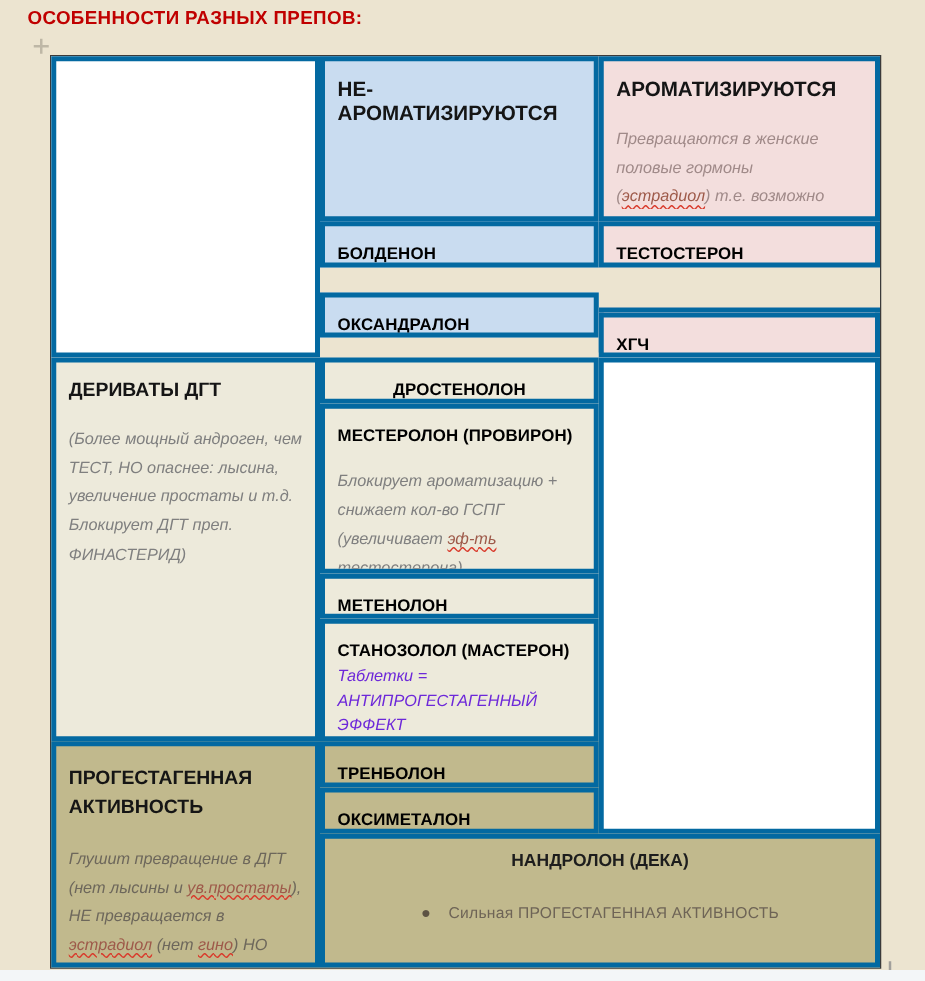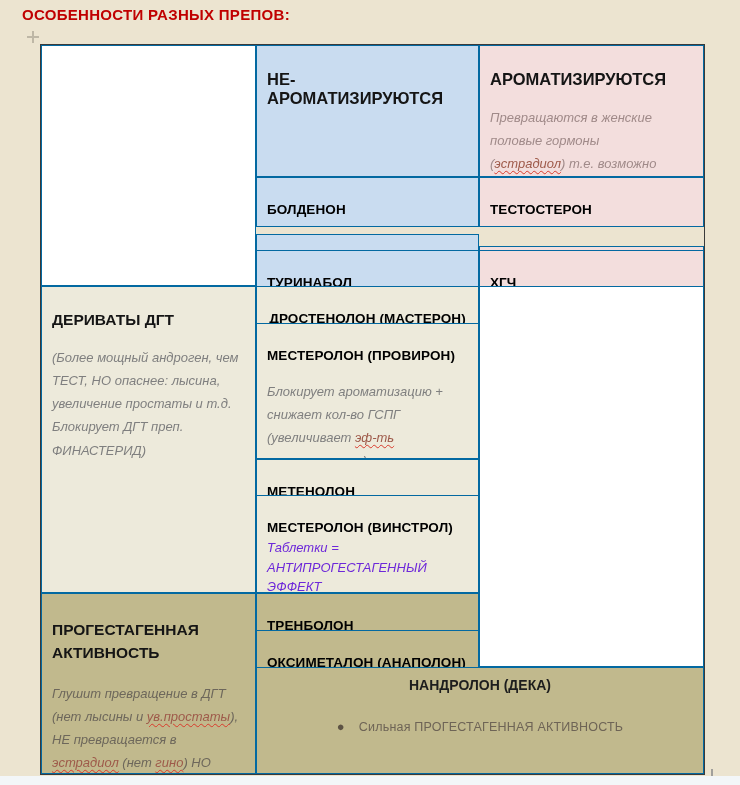--- a/index.html
+++ b/index.html
@@ -21,21 +21,21 @@
     border-right:2px solid #8f8f8f; border-bottom:2px solid #8f8f8f; opacity:.8; }
   .bottom-strip { position:absolute; left:0; top:776px; width:740px; height:9px; background:#f3f6f8; }
 
   .tbl {
     position:absolute; left:40px; top:44px;
     display:grid;
     grid-template-columns:215px 223px 225px;
     grid-template-rows:132px 37px 36px 36px 37px 136px 36px 98px 37px 37px 107px;
     border:1px solid #3a3a3a;
   }
-  .cell { border:1px solid #0369a1; padding:24px 10px; overflow:hidden; }
+  .cell { border:4px solid #0369a1; padding:14px 10px; overflow:hidden; }
   .bg-white { background:#ffffff; }
   .bg-blue  { background:#c9dcf0; }
   .bg-pink  { background:#f3dedd; }
   .bg-cream { background:#edeadb; }
   .bg-khaki { background:#c1b98d; }
 
   .hdr  { font-size:16.5px; font-weight:bold; color:#151515; }
   .name { font-size:13.5px; font-weight:bold; color:#000000; letter-spacing:.1px; }
   .desc { font-size:13px; font-style:italic; line-height:1.78; margin-top:17px; }
   .desc-blue  { color:#6f85a5; max-width:190px; }
@@ -94,23 +94,20 @@
       <div class="name">ТЕСТОСТЕРОН</div>
     </div>
 
     <div class="cell bg-blue" style="grid-column:2;grid-row:3;margin-top:20px;">
       <div class="name">ОКСАНДРАЛОН</div>
     </div>
     <div class="cell bg-pink" style="grid-column:3;grid-row:3;margin-top:32px;">
       <div class="name">МЕТАН</div>
     </div>
 
-    <div class="cell bg-blue" style="grid-column:2;grid-row:4;">
-      <div class="name">ТУРИНАБОЛ</div>
-    </div>
     <div class="cell bg-pink" style="grid-column:3;grid-row:4;">
       <div class="name">ХГЧ</div>
     </div>
 
     <div class="cell bg-cream c1r5">
       <div class="hdr" style="font-size:15.5px;">ДЕРИВАТЫ ДГТ</div>
       <div class="desc desc-grey">(Более мощный андроген, чем ТЕСТ, НО опаснее: лысина, увеличение простаты и т.д. Блокирует ДГТ преп. ФИНАСТЕРИД)</div>
     </div>
 
     <div class="cell bg-white c3r5"></div>
@@ -124,21 +121,21 @@
       <div class="desc desc-grey" style="max-width:180px;">
         <span>Блокирует ароматизацию + снижает кол-во ГСПГ (увеличивает </span><span class="wavy">эф-ть</span><span> тестостерона)</span>
       </div>
     </div>
 
     <div class="cell bg-cream" style="grid-column:2;grid-row:7;">
       <div class="name">МЕТЕНОЛОН (ПРИМОБОЛАН)</div>
     </div>
 
     <div class="cell bg-cream" style="grid-column:2;grid-row:8;">
-      <div class="name">МЕСТЕРОЛОН (ВИНСТРОЛ)</div>
+      <div class="name">СТАНОЗОЛОЛ (МАСТЕРОН)</div>
       <div class="desc desc-grey desc-tight" style="color:#6d28d9;">Таблетки = АНТИПРОГЕСТАГЕННЫЙ ЭФФЕКТ</div>
     </div>
 
     <div class="cell bg-khaki c1r9">
       <div class="hdr" style="font-size:15.5px;max-width:170px;line-height:1.5;">ПРОГЕСТАГЕННАЯ АКТИВНОСТЬ</div>
       <div class="desc desc-khaki">
         <span>Глушит превращение  в ДГТ (нет лысины и </span><span class="wavy">ув.простаты</span><span>), НЕ превращается  в </span><span class="wavy">эстрадиол</span><span> (нет </span><span class="wavy">гино</span><span>) НО давит ЛИБИДО и СПЕРМАТОГЕНЗ</span>
       </div>
     </div>
 

